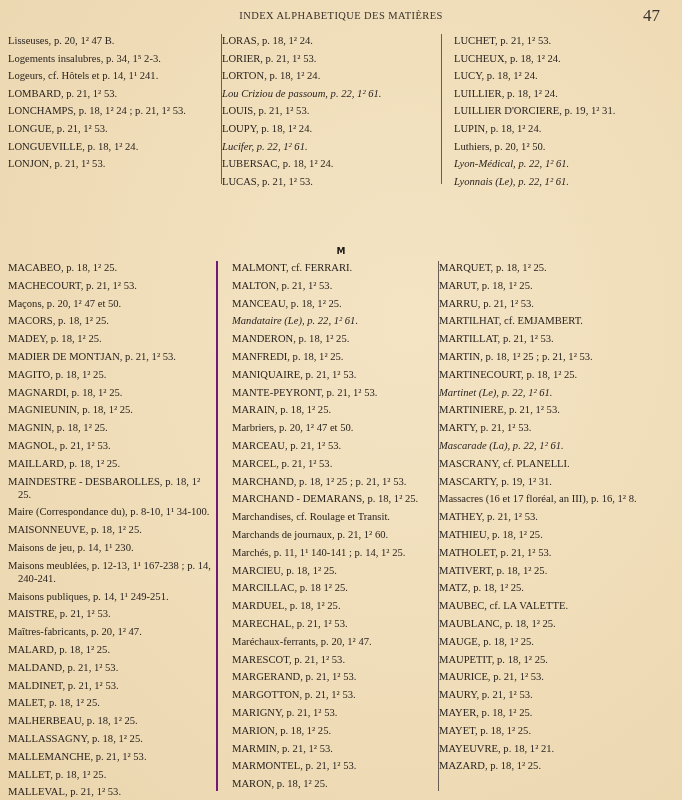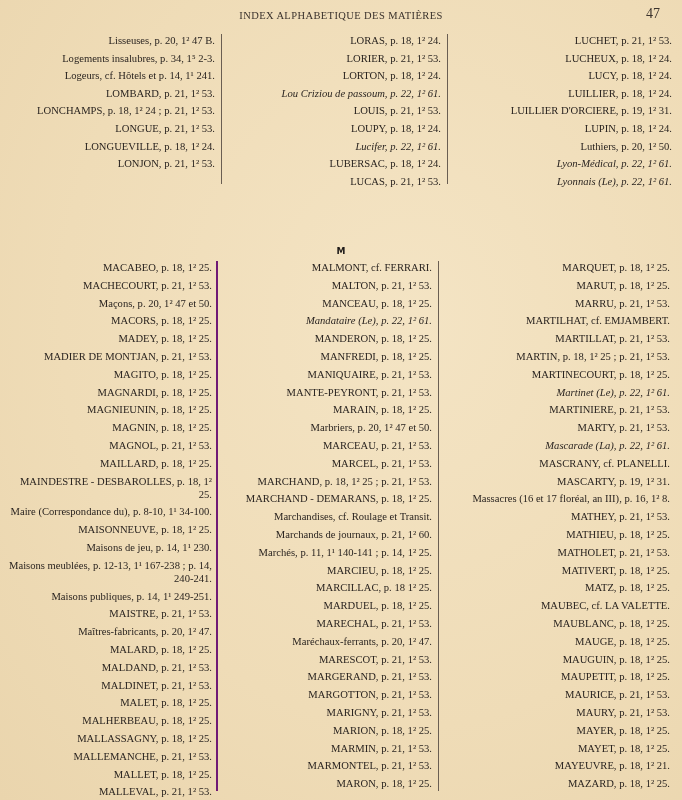--- a/index.html
+++ b/index.html
@@ -12,34 +12,34 @@
     position: relative;
   }
   .header {
     position: absolute; top: 6px; left: 0; width: 682px; height: 16px;
   }
   .header .title {
     position: absolute; left: 0; width: 682px; text-align: center; top: 4px;
     font-size: 10.5px; letter-spacing: 0.4px; color: #3a322c;
   }
   .header .pagenum {
-    position: absolute; right: 22px; top: 0; font-size: 14px; color: #3a322c;
+    position: absolute; right: 22px; top: 0; font-size: 17px; color: #3a322c;
   }
   .cols {
-    position: absolute; display: flex; text-align: right;
+    position: absolute; display: flex;
   }
   .top-cols { top: 34px; left: 8px; width: 666px; height: 150px; }
   .m-cols { top: 261px; left: 8px; width: 666px; height: 530px; }
   .col { position: relative; box-sizing: border-box; }
   .top-cols .c1 { width: 213px; padding-right: 6px; }
   .top-cols .c2 { width: 220px; border-left: 1px solid #6a5e52; }
-  .top-cols .c3 { width: 225px; padding-left: 12px; border-left: 1px solid #6a5e52; margin-left: 6px; }
+  .top-cols .c3 { width: 225px; padding-left: 12px; border-left: 1px solid #6a5e52; }
   .m-cols .c1 { width: 208px; padding-right: 4px; }
   .m-cols .c2 { width: 222px; padding-left: 14px; border-left: 2px solid #701a75; padding-right: 6px; }
-  .m-cols .c3 { width: 232px; padding-left: 20px; border-left: 1px solid #6a5e52; margin-left: 0; }
+  .m-cols .c3 { width: 232px; padding-left: 0; border-left: 1px solid #6a5e52; margin-left: 0; }
   .entry {
     font-size: 10.6px; line-height: 13px; margin-bottom: 4.6px;
     padding-left: 10px; text-indent: -10px; color: #2a2420;
   }
   .m-cols .entry { margin-bottom: 4.8px; }
   .entry.it { font-style: italic; }
   .section-letter {
     position: absolute; top: 246px; left: 0; width: 682px; text-align: center;
     font-family: "DejaVu Sans", sans-serif; font-weight: bold; font-size: 9px; color: #1e1a18;
   }
@@ -169,21 +169,20 @@
       <div class="entry">MASCARTY, p. 19, 1² 31.</div>
       <div class="entry">Massacres (16 et 17 floréal, an III), p. 16, 1² 8.</div>
       <div class="entry">MATHEY, p. 21, 1² 53.</div>
       <div class="entry">MATHIEU, p. 18, 1² 25.</div>
       <div class="entry">MATHOLET, p. 21, 1² 53.</div>
       <div class="entry">MATIVERT, p. 18, 1² 25.</div>
       <div class="entry">MATZ, p. 18, 1² 25.</div>
       <div class="entry">MAUBEC, cf. LA VALETTE.</div>
       <div class="entry">MAUBLANC, p. 18, 1² 25.</div>
       <div class="entry">MAUGE, p. 18, 1² 25.</div>
-      <div class="entry">MAUGUIN, p. 18, 1² 25.</div>
       <div class="entry">MAUPETIT, p. 18, 1² 25.</div>
       <div class="entry">MAURICE, p. 21, 1² 53.</div>
       <div class="entry">MAURY, p. 21, 1² 53.</div>
       <div class="entry">MAYER, p. 18, 1² 25.</div>
       <div class="entry">MAYET, p. 18, 1² 25.</div>
       <div class="entry">MAYEUVRE, p. 18, 1² 21.</div>
       <div class="entry">MAZARD, p. 18, 1² 25.</div>
     </div>
 </div>
 

